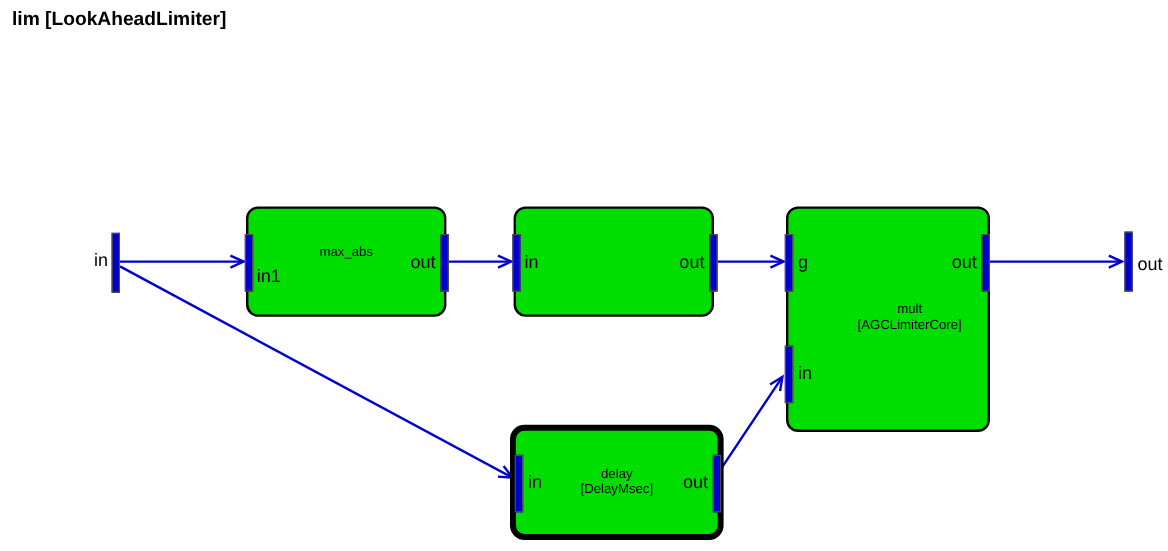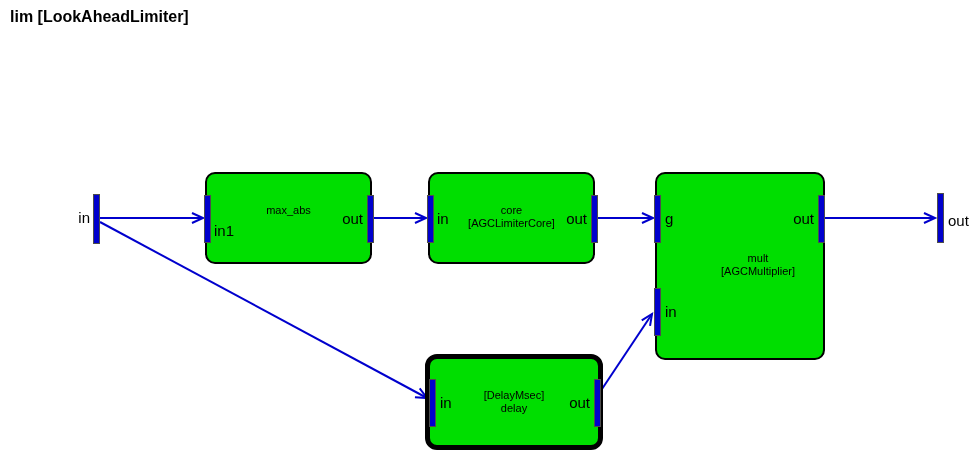--- a/index.html
+++ b/index.html
@@ -85,31 +85,27 @@
   </svg>
 
   <div class="block" style="left:205px;top:172px;width:167px;height:92px"></div>
   <div class="block" style="left:428px;top:172px;width:167px;height:92px"></div>
   <div class="block" style="left:655px;top:172px;width:170px;height:188px"></div>
   <div class="block selected" style="left:425px;top:354px;width:178px;height:96px"></div>
 
   <div class="center-lbl" style="left:205px;top:204px;width:167px">
     <div>max_abs</div>
   </div>
-  <div class="center-lbl" style="left:428px;top:204px;width:167px">
-    <div>core</div>
+  <div class="center-lbl" style="left:655px;top:252px;width:206px">
+    <div>mult</div>
     <div>[AGCLimiterCore]</div>
   </div>
-  <div class="center-lbl" style="left:655px;top:252px;width:206px">
-    <div>mult</div>
-    <div>[AGCMultiplier]</div>
-  </div>
   <div class="center-lbl" style="left:425px;top:389px;width:178px">
+    <div>delay</div>
     <div>[DelayMsec]</div>
-    <div>delay</div>
   </div>
 
   <div class="bar" style="left:93px;top:194px;height:50px"></div>
   <div class="bar" style="left:937px;top:193px;height:50px"></div>
   <span class="lbl r" style="left:56px;top:211px;width:34px">in</span>
   <span class="lbl" style="left:948px;top:214px">out</span>
 
   <div class="bar" style="left:204px;top:195px"></div>
   <span class="lbl" style="left:214px;top:224px">in1</span>
   <div class="bar" style="left:367px;top:195px"></div>

